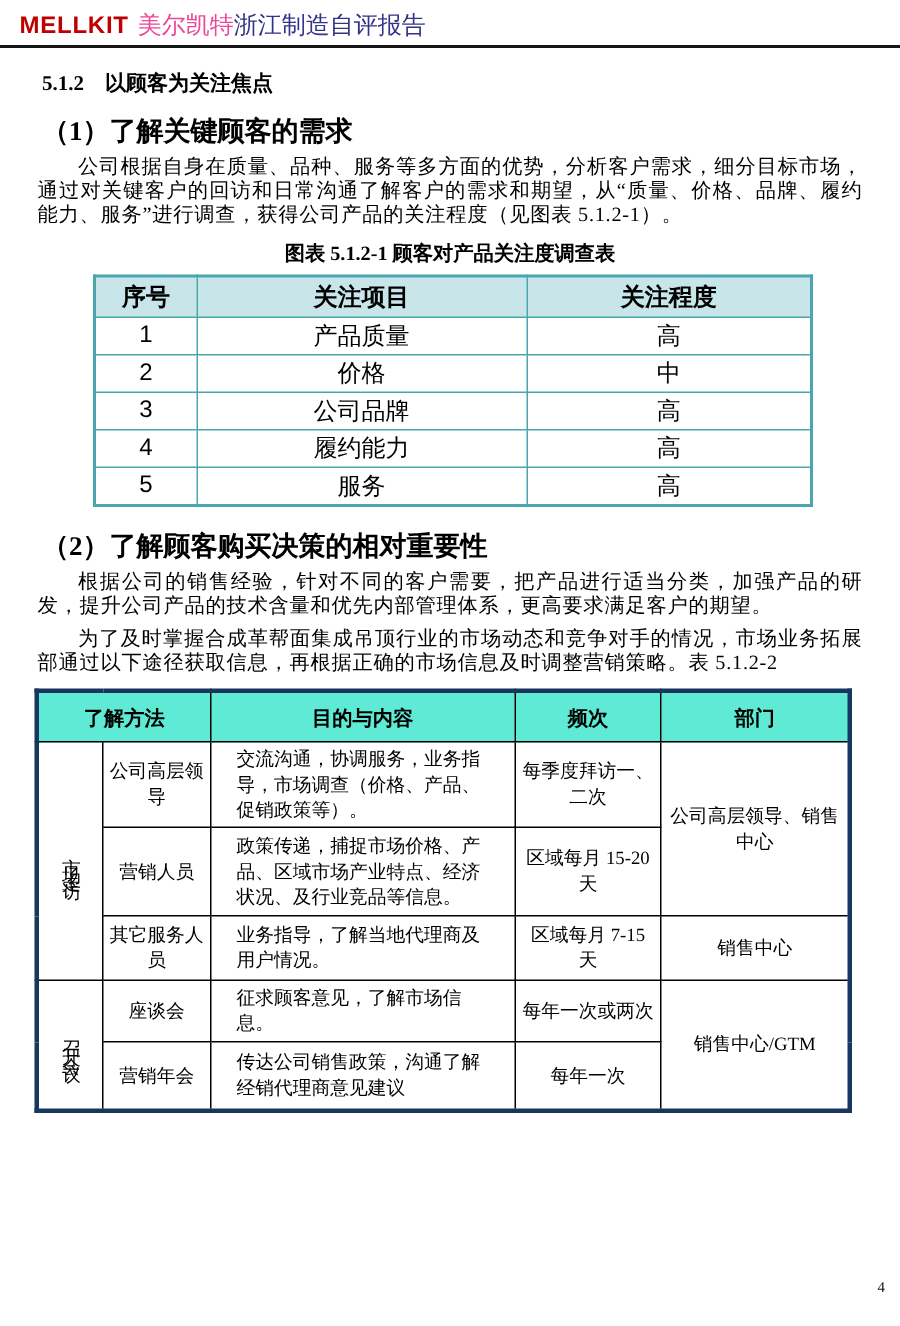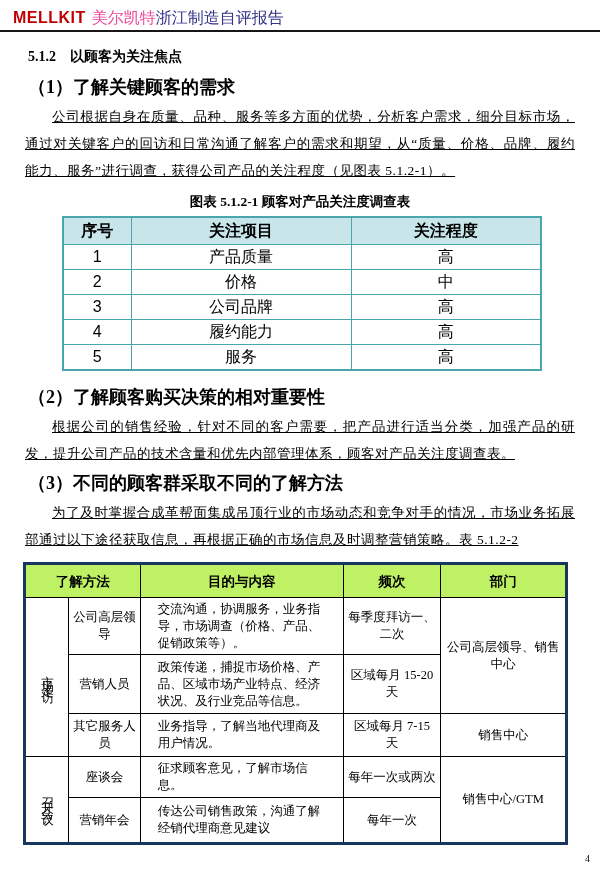--- a/index.html
+++ b/index.html
@@ -20,22 +20,22 @@
   .report-title{color:#333388;}
   
   .content{padding:0 25px;}
   .sec-heading{
     margin:15px 0 0 3px;font-size:14px;font-weight:bold;line-height:19px;
   }
   .sub-heading{
     margin:12px 0 0 3px;font-size:18px;font-weight:bold;line-height:19px;
   }
   .para{
-    margin:6px 0 0 0;font-size:13.5px;line-height:27px;
-    text-align:justify;text-indent:2em;letter-spacing:.5px;text-decoration:underline;
+    margin:6px 0 0 0;font-size:13.5px;line-height:16px;
+    text-align:justify;text-indent:2em;letter-spacing:.5px;
   }
   
   .caption{
     text-align:center;font-weight:bold;font-size:13.5px;margin:9px 0 5px 0;
   }
   table{border-collapse:collapse;table-layout:fixed;}
   .t1{
     margin-left:37px;width:478px;
     border:2px solid #4aa5ad;
   }
@@ -50,21 +50,21 @@
   .caption2{margin-top:56px;}
   .t2{
     margin-left:-2px;width:545px;
     border:3px solid #17375e;margin-top:9px;
   }
   .t2 th,.t2 td{
     border:1px solid #000;text-align:center;
     font-size:12.5px;line-height:17px;padding:1px 3px;
   }
   .t2 th{
-    background:#bef264;font-weight:bold;font-size:13.5px;height:30px;
+    background:#5eead4;font-weight:bold;font-size:13.5px;height:30px;
   }
   .t2 td{background:#ffffff;}
   .t2 td.left{text-align:left;padding:2px 17px;}
   .t2 .vcell span{
     writing-mode:vertical-lr;text-orientation:upright;
     letter-spacing:5px;display:inline-block;
   }
   .h-r1 td{height:52px;}
   .h-r2 td{height:54px;}
   .h-r3 td{height:38px;}
@@ -128,23 +128,22 @@
       </tr>
       <tr>
         <td class="num">5</td>
         <td>服务</td>
         <td>高</td>
       </tr>
     </tbody>
   </table>
 
   <div class="sub-heading" style="margin-top:17px;">（2）了解顾客购买决策的相对重要性</div>
-  <div class="para">根据公司的销售经验，针对不同的客户需要，把产品进行适当分类，加强产品的研发，提升公司产品的技术含量和优先内部管理体系，顾客对产品关注度调查表。</div>
+  <div class="para">根据公司的销售经验，针对不同的客户需要，把产品进行适当分类，加强产品的研发，提升公司产品的技术含量和优先内部管理体系，更高要求满足客户的期望。</div>
 
-  <div class="sub-heading" style="margin-top:7px;">（3）不同的顾客群采取不同的了解方法</div>
   <div class="para">为了及时掌握合成革帮面集成吊顶行业的市场动态和竞争对手的情况，市场业务拓展部通过以下途径获取信息，再根据正确的市场信息及时调整营销策略。表 5.1.2-2</div>
 
 
   <table class="t2">
     <colgroup>
         <col style="width:44px">
         <col style="width:71px">
         <col style="width:202px">
         <col style="width:97px">
         <col style="width:125px">

